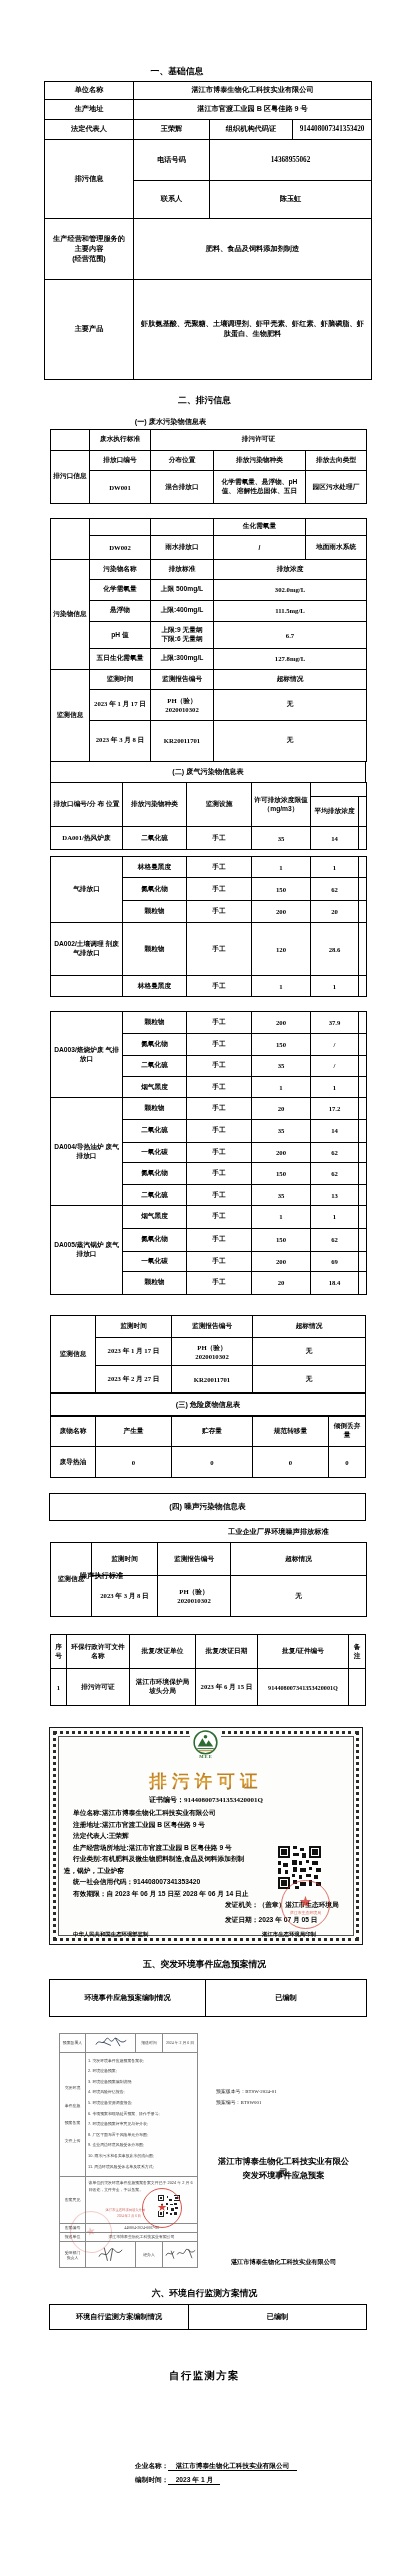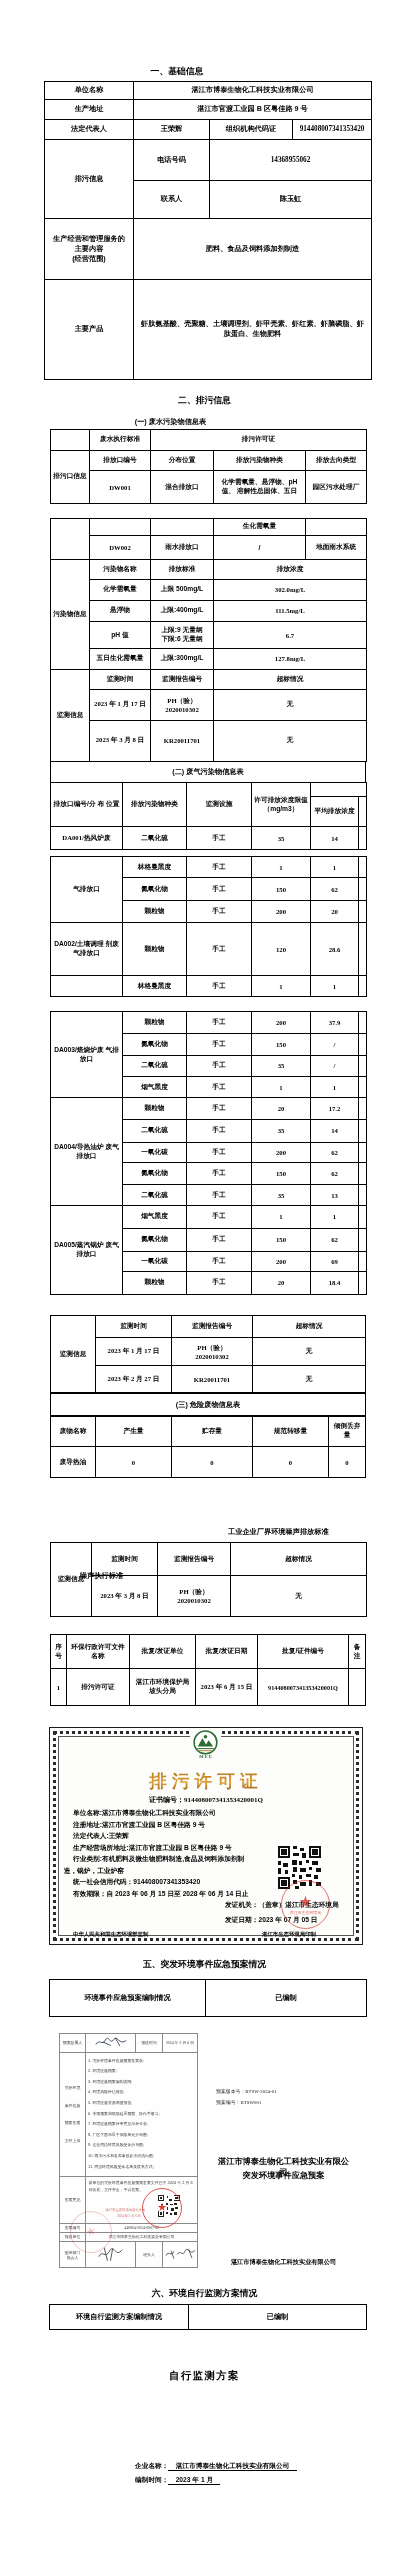--- a/index.html
+++ b/index.html
@@ -435,20 +435,27 @@
     <tr style="height:31px">
       <td>废导热油</td>
       <td class="serif">0</td>
       <td class="serif">0</td>
       <td class="serif">0</td>
       <td class="serif">0</td>
     </tr>
   </tbody>
     </table>
 
+  <table class="doc abs fs15" style="top:1493px;left:49px;width:317px;">
+    <tbody>
+        <tr style="height:27px">
+          <td>(四) 噪声污染物信息表</td>
+        </tr>
+  </tbody>
+    </table>
   <div class="abs b fs14" style="top:1527px;left:80px;margin-top:44px;">噪声执行标准</div>
   <div class="abs b fs14" style="top:1527px;left:228px;">工业企业厂界环境噪声排放标准</div>
   <table class="doc abs fs13" style="top:1542px;left:50px;width:316px;">
     <colgroup>
         <col style="width:41px">
         <col style="width:66px">
         <col style="width:73px">
         <col style="width:136px">
       </colgroup>
     <tbody>

